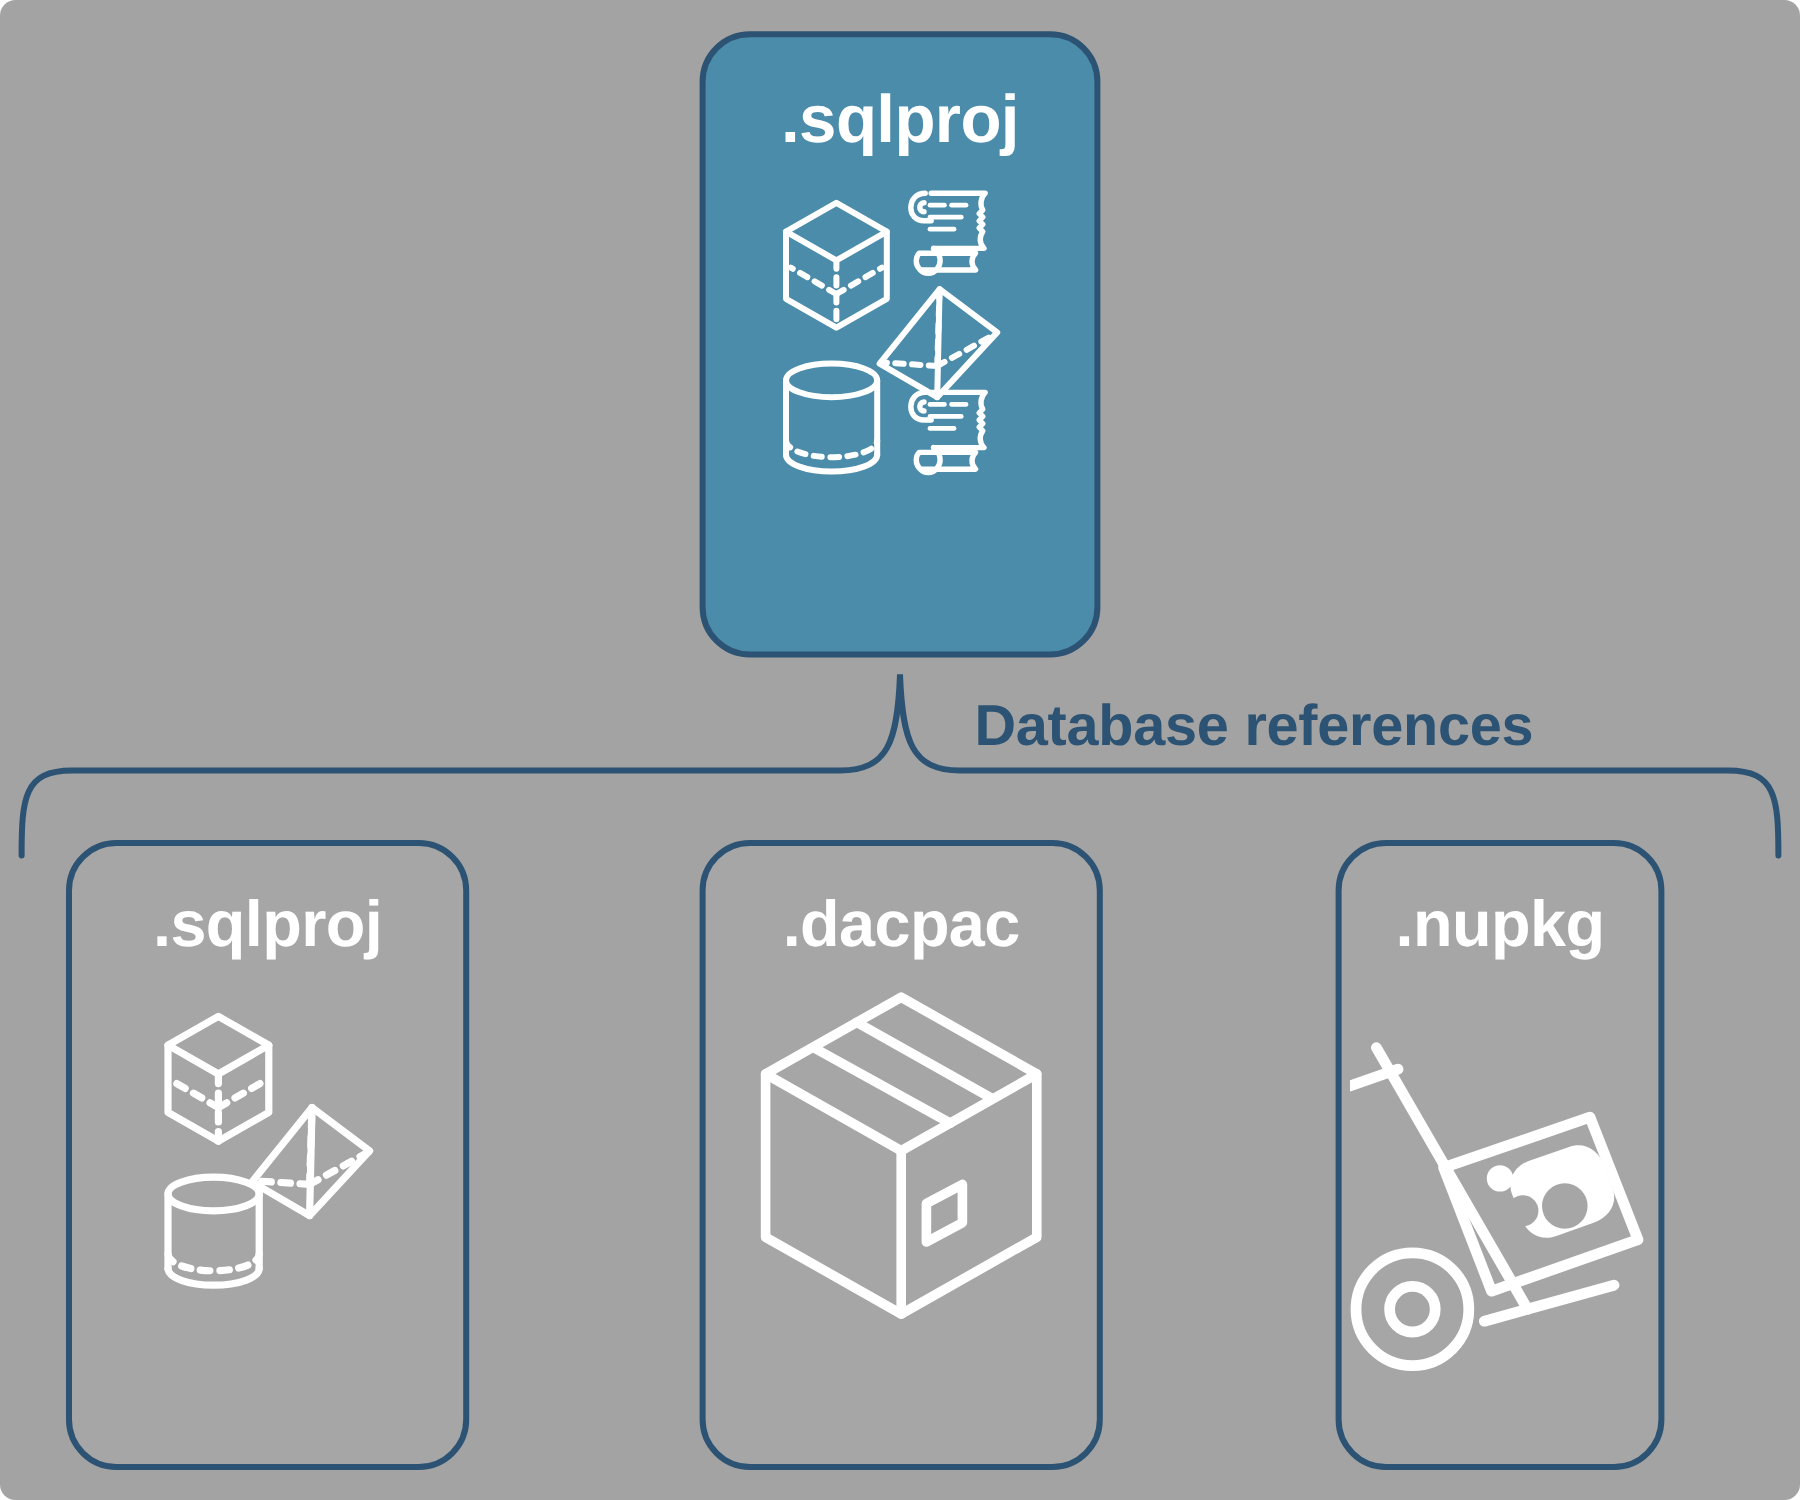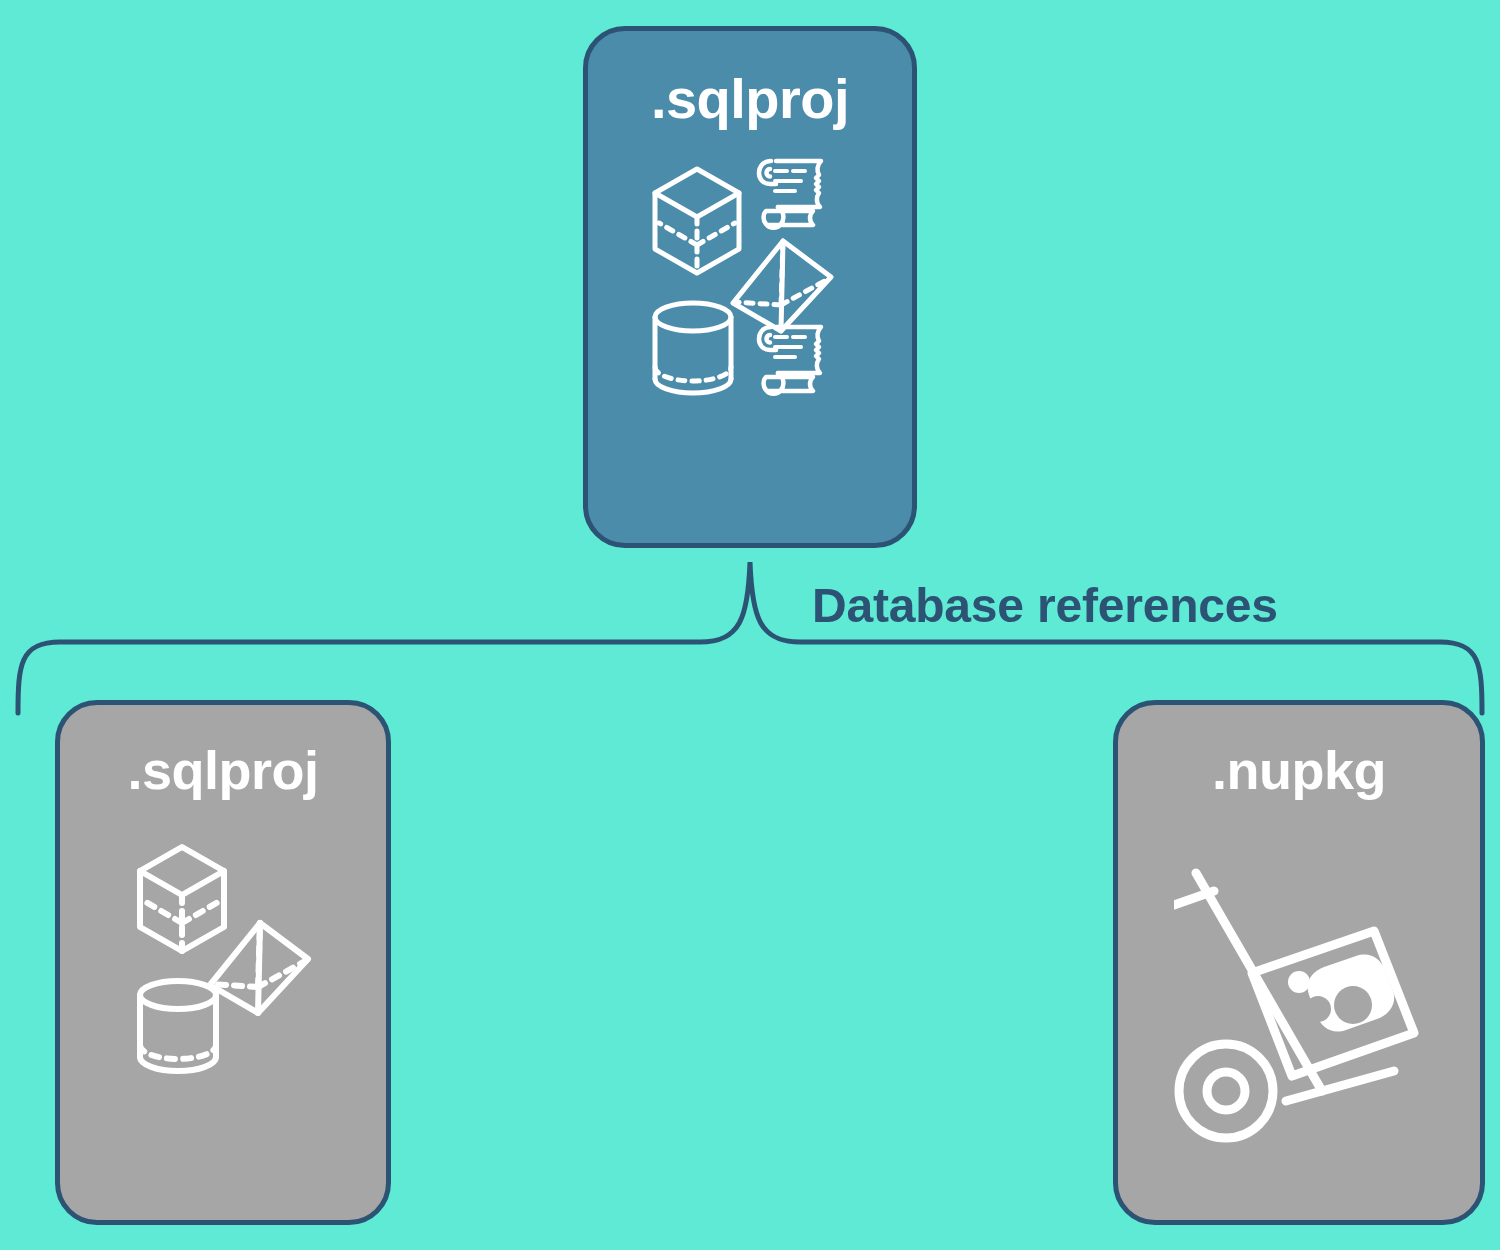--- a/index.html
+++ b/index.html
@@ -7,22 +7,23 @@
     padding: 0;
     background: #ffffff;
   }
   body {
     font-family: "Liberation Sans", sans-serif;
   }
   #canvas {
     position: relative;
     width: 1500px;
     height: 1250px;
-    background: #5eead4;
+    background: #a3a3a3;
     overflow: hidden;
+    border-radius: 13px;
   }
 
   
   .card {
     position: absolute;
     box-sizing: border-box;
     border: 5px solid #2c5373;
     border-radius: 42px;
     display: flex;
     flex-direction: column;
@@ -69,21 +70,21 @@
   }
   #card-dacpac {
     left: 583px;
     top: 700px;
     width: 336px;
     height: 525px;
   }
   #card-nupkg {
     left: 1113px;
     top: 700px;
-    width: 372px;
+    width: 274px;
     height: 525px;
     gap: 40px;
   }
   .card-secondary .card-title {
     font-size: 54px;
     margin-top: 38px;
   }
   .card-secondary .card-icon {
     margin-top: 26px;
   }
@@ -217,20 +218,40 @@
           <ellipse cx="70" cy="172" rx="38" ry="14"></ellipse>
           <path d="M32 172 L32 234"></path>
           <path d="M108 172 L108 234"></path>
           <path d="M32 234 C32 241.7 49 248 70 248 C91 248 108 241.7 108 234"></path>
           <path d="M32 222 C32 229.7 49 236 70 236 C91 236 108 229.7 108 222" stroke-dasharray="8 8"></path>
         </g>
       </svg>
     </div>
   </div>
 
+  <div class="card card-secondary" id="card-dacpac">
+    <div class="card-title">.dacpac</div>
+
+    <div class="card-icon">
+      <svg class="ico" width="250" height="280" viewBox="0 0 250 280" xmlns="http://www.w3.org/2000/svg" fill="none" stroke="#ffffff" stroke-width="8" stroke-linejoin="round" stroke-linecap="round">
+        <g>
+
+          <path d="M125 8 L238 72 L238 208 L125 272 L12 208 L12 72 Z"></path>
+
+          <path d="M12 72 L125 136 L238 72"></path>
+          <path d="M125 136 L125 272"></path>
+
+          <path d="M52 50 L166 113"></path>
+          <path d="M88 29 L200 92"></path>
+
+          <path d="M146 180 L176 164 L176 196 L146 212 Z"></path>
+        </g>
+      </svg>
+    </div>
+  </div>
 
   <div class="card card-secondary" id="card-nupkg">
     <div class="card-title">.nupkg</div>
 
     <div class="card-icon">
       <svg class="ico" width="250" height="280" viewBox="0 0 250 280" xmlns="http://www.w3.org/2000/svg" fill="none" stroke="#ffffff" stroke-width="9" stroke-linejoin="round" stroke-linecap="round">
         <g>
 
           <path d="M22 10 L148 228"></path>
 

